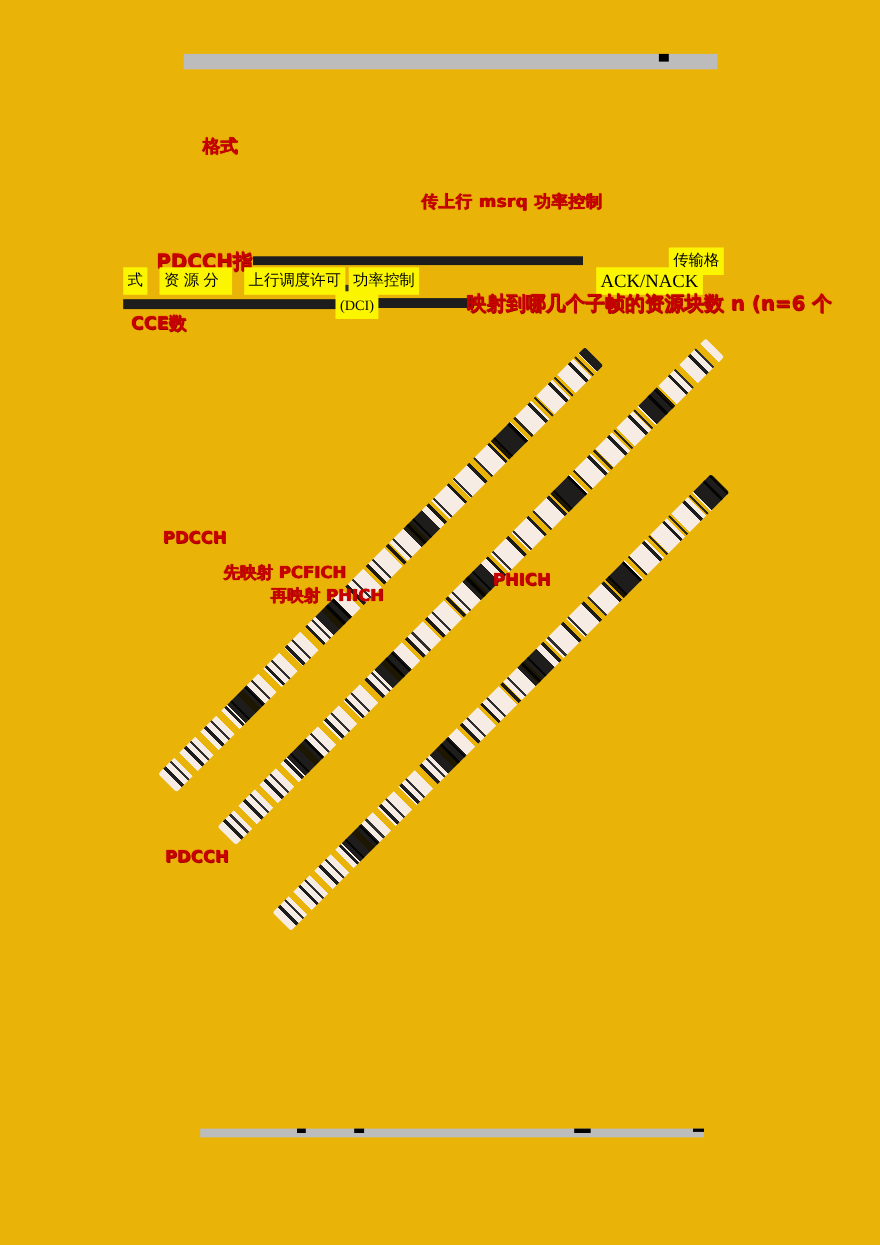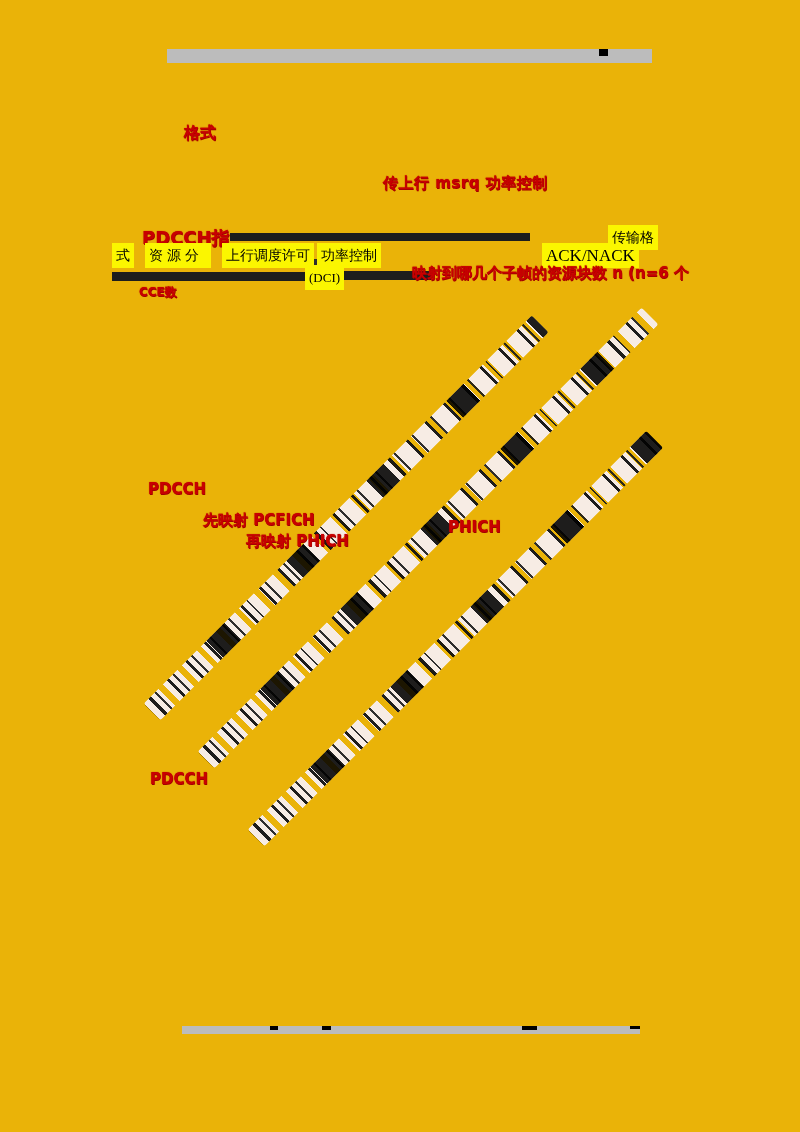--- a/index.html
+++ b/index.html
@@ -17,22 +17,22 @@
   .fn3{left:340px;top:0;width:15px;height:4px;}
   .fn4{left:448px;top:0;width:10px;height:3px;}
 
   
   .red{position:absolute;color:#c80000;font-weight:bold;
        font-family:"DejaVu Sans",sans-serif;white-space:nowrap;
        text-shadow:0 0 1px #b00000,0.6px 0.6px 0 #a00000;}
   .tag{left:184px;top:123px;font-size:16px;}
   .heading{left:383px;top:174px;font-size:15px;letter-spacing:.5px;}
   .pdcch-top{left:142px;top:226px;font-size:18px;}
-  .mapping-note{left:364px;top:264px;font-size:15px;z-index:3;padding-left:48px;}
-  .cce{left:119px;top:284px;font-size:12px;margin-left:20px;}
+  .mapping-note{left:376px;top:264px;font-size:18px;z-index:3;padding-left:48px;}
+  .cce{left:119px;top:284px;font-size:16px;}
   .pdcch-mid{left:148px;top:480px;font-size:15px;}
   .order1{left:203px;top:511px;font-size:15px;}
   .order2{left:246px;top:532px;font-size:15px;z-index:3;text-align:right;}
   .phich{left:448px;top:518px;font-size:15px;z-index:3;}
   .pdcch-bottom{left:150px;top:770px;font-size:15px;}
 
   
   .hl{position:absolute;background:#fbf600;color:#000;font-size:14px;
       line-height:21px;padding:2px 4px;white-space:nowrap;z-index:2;
       font-family:"Liberation Serif",serif;}

